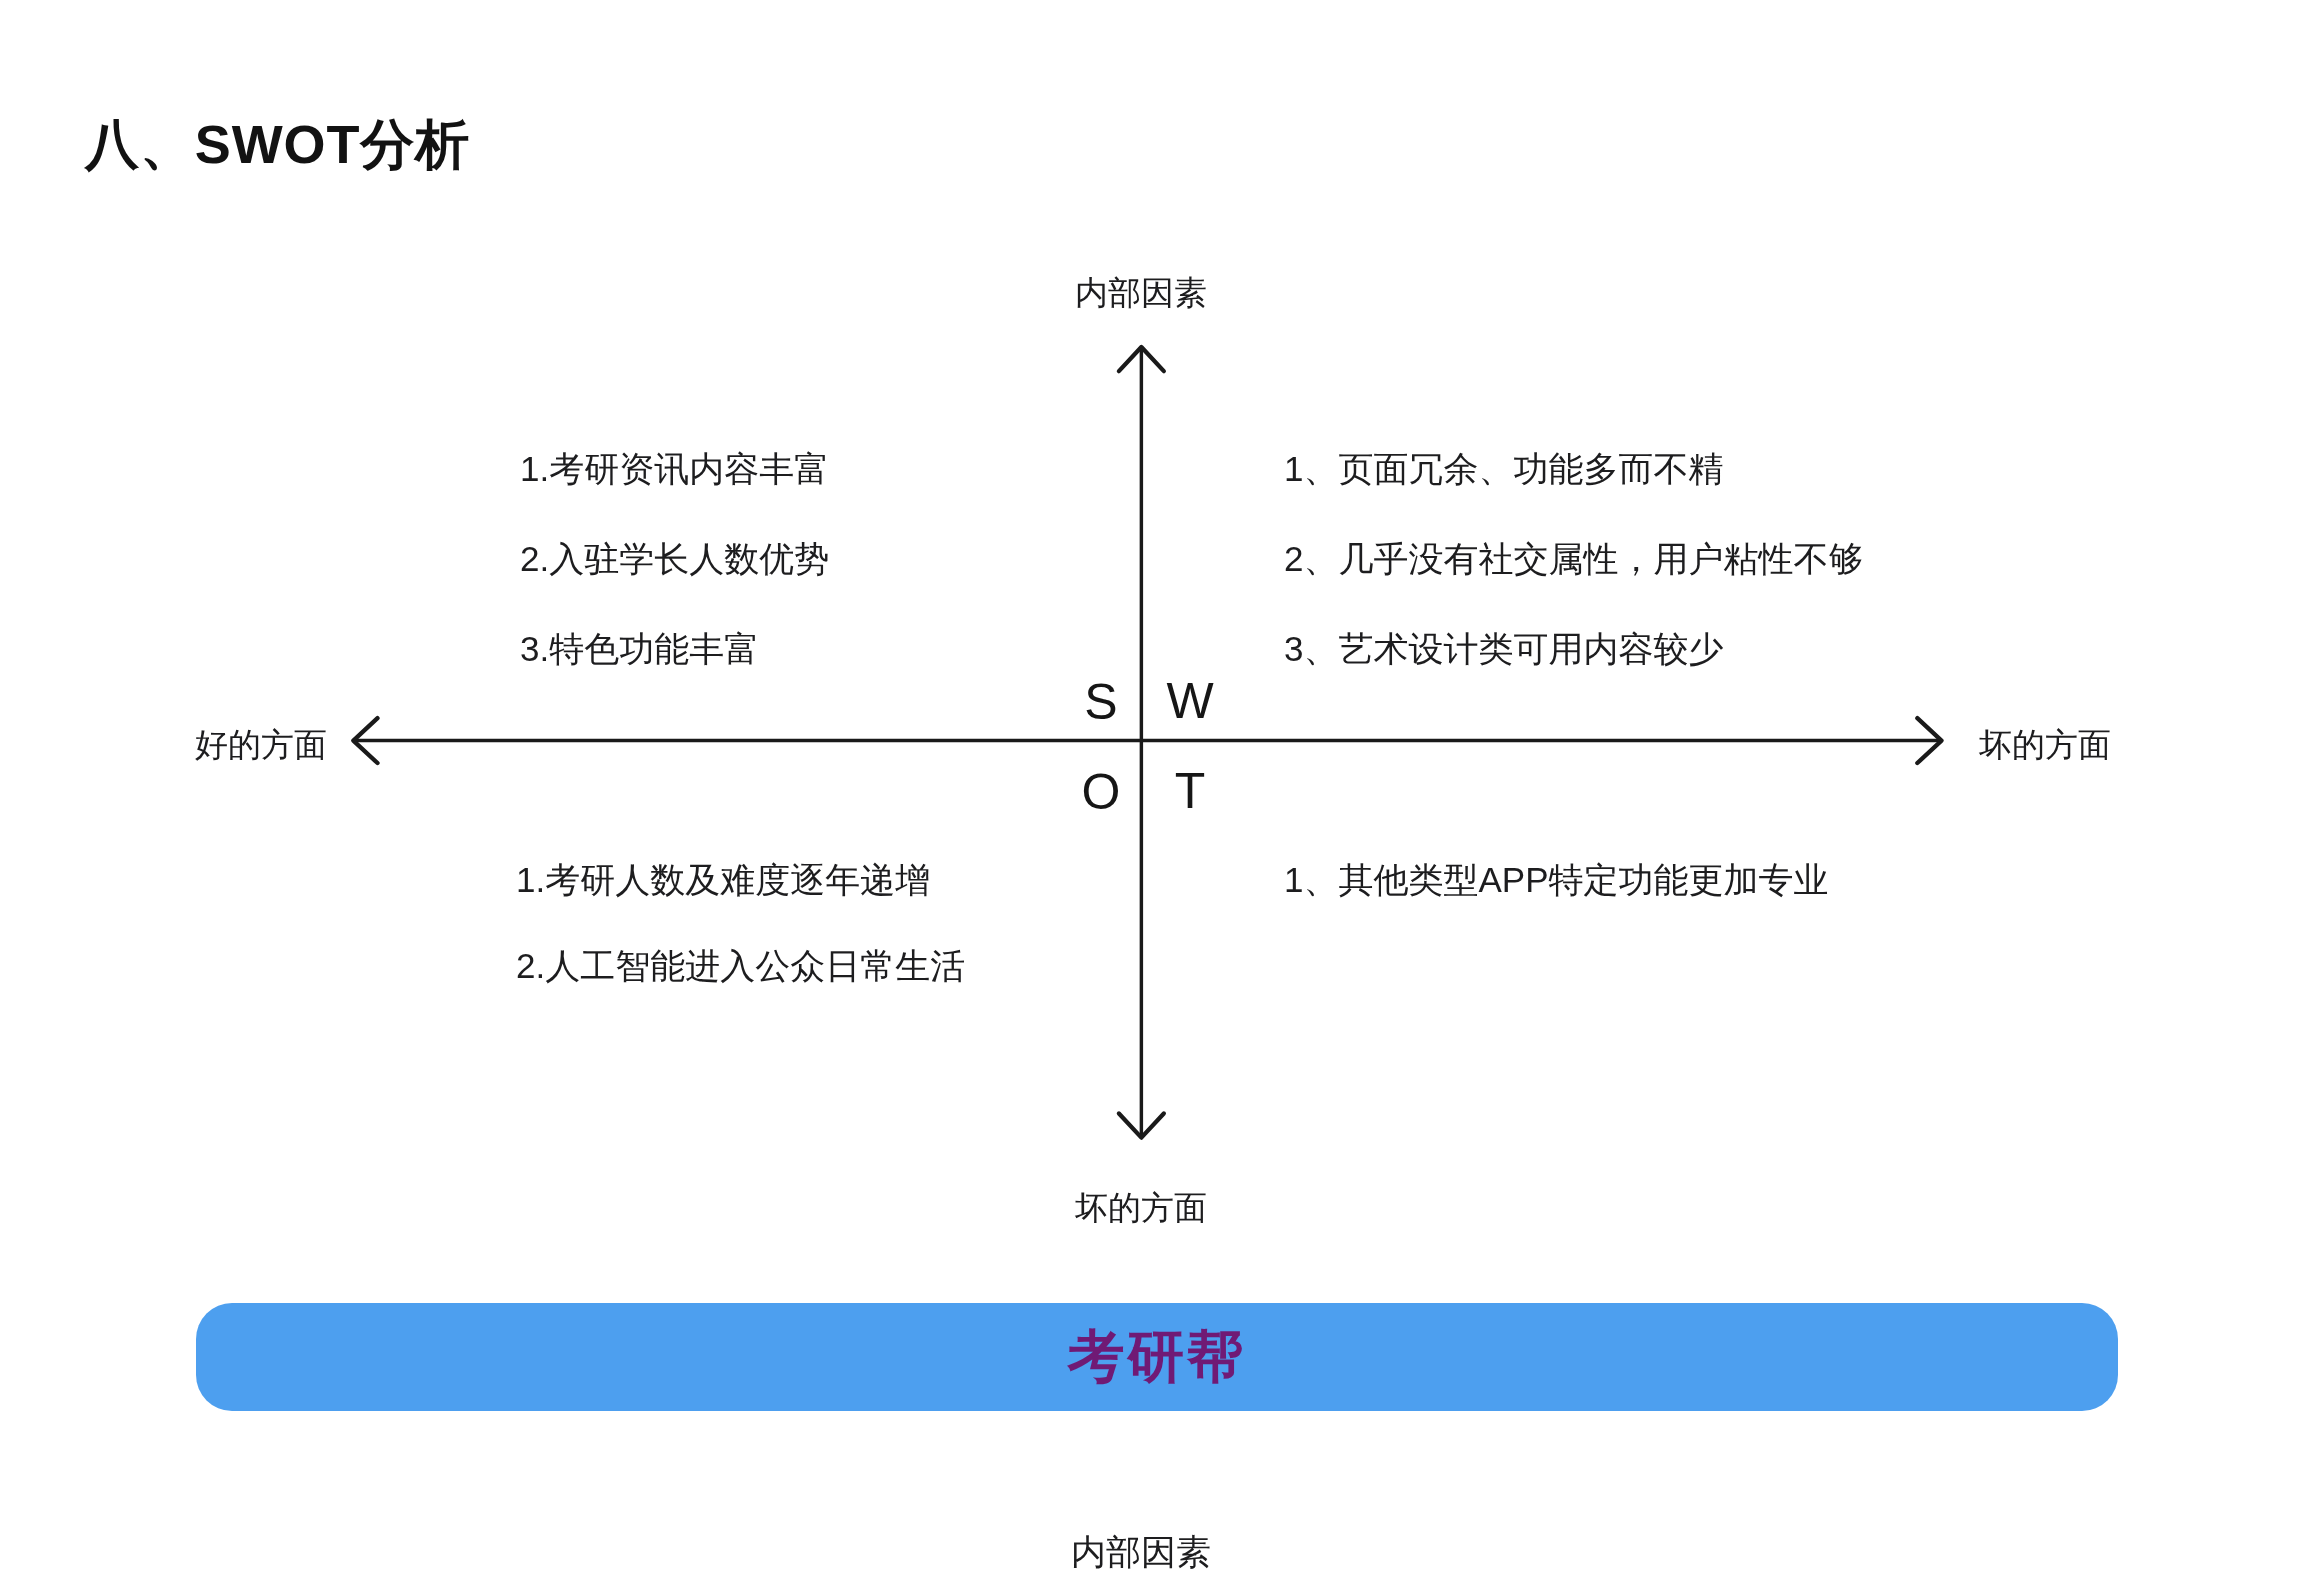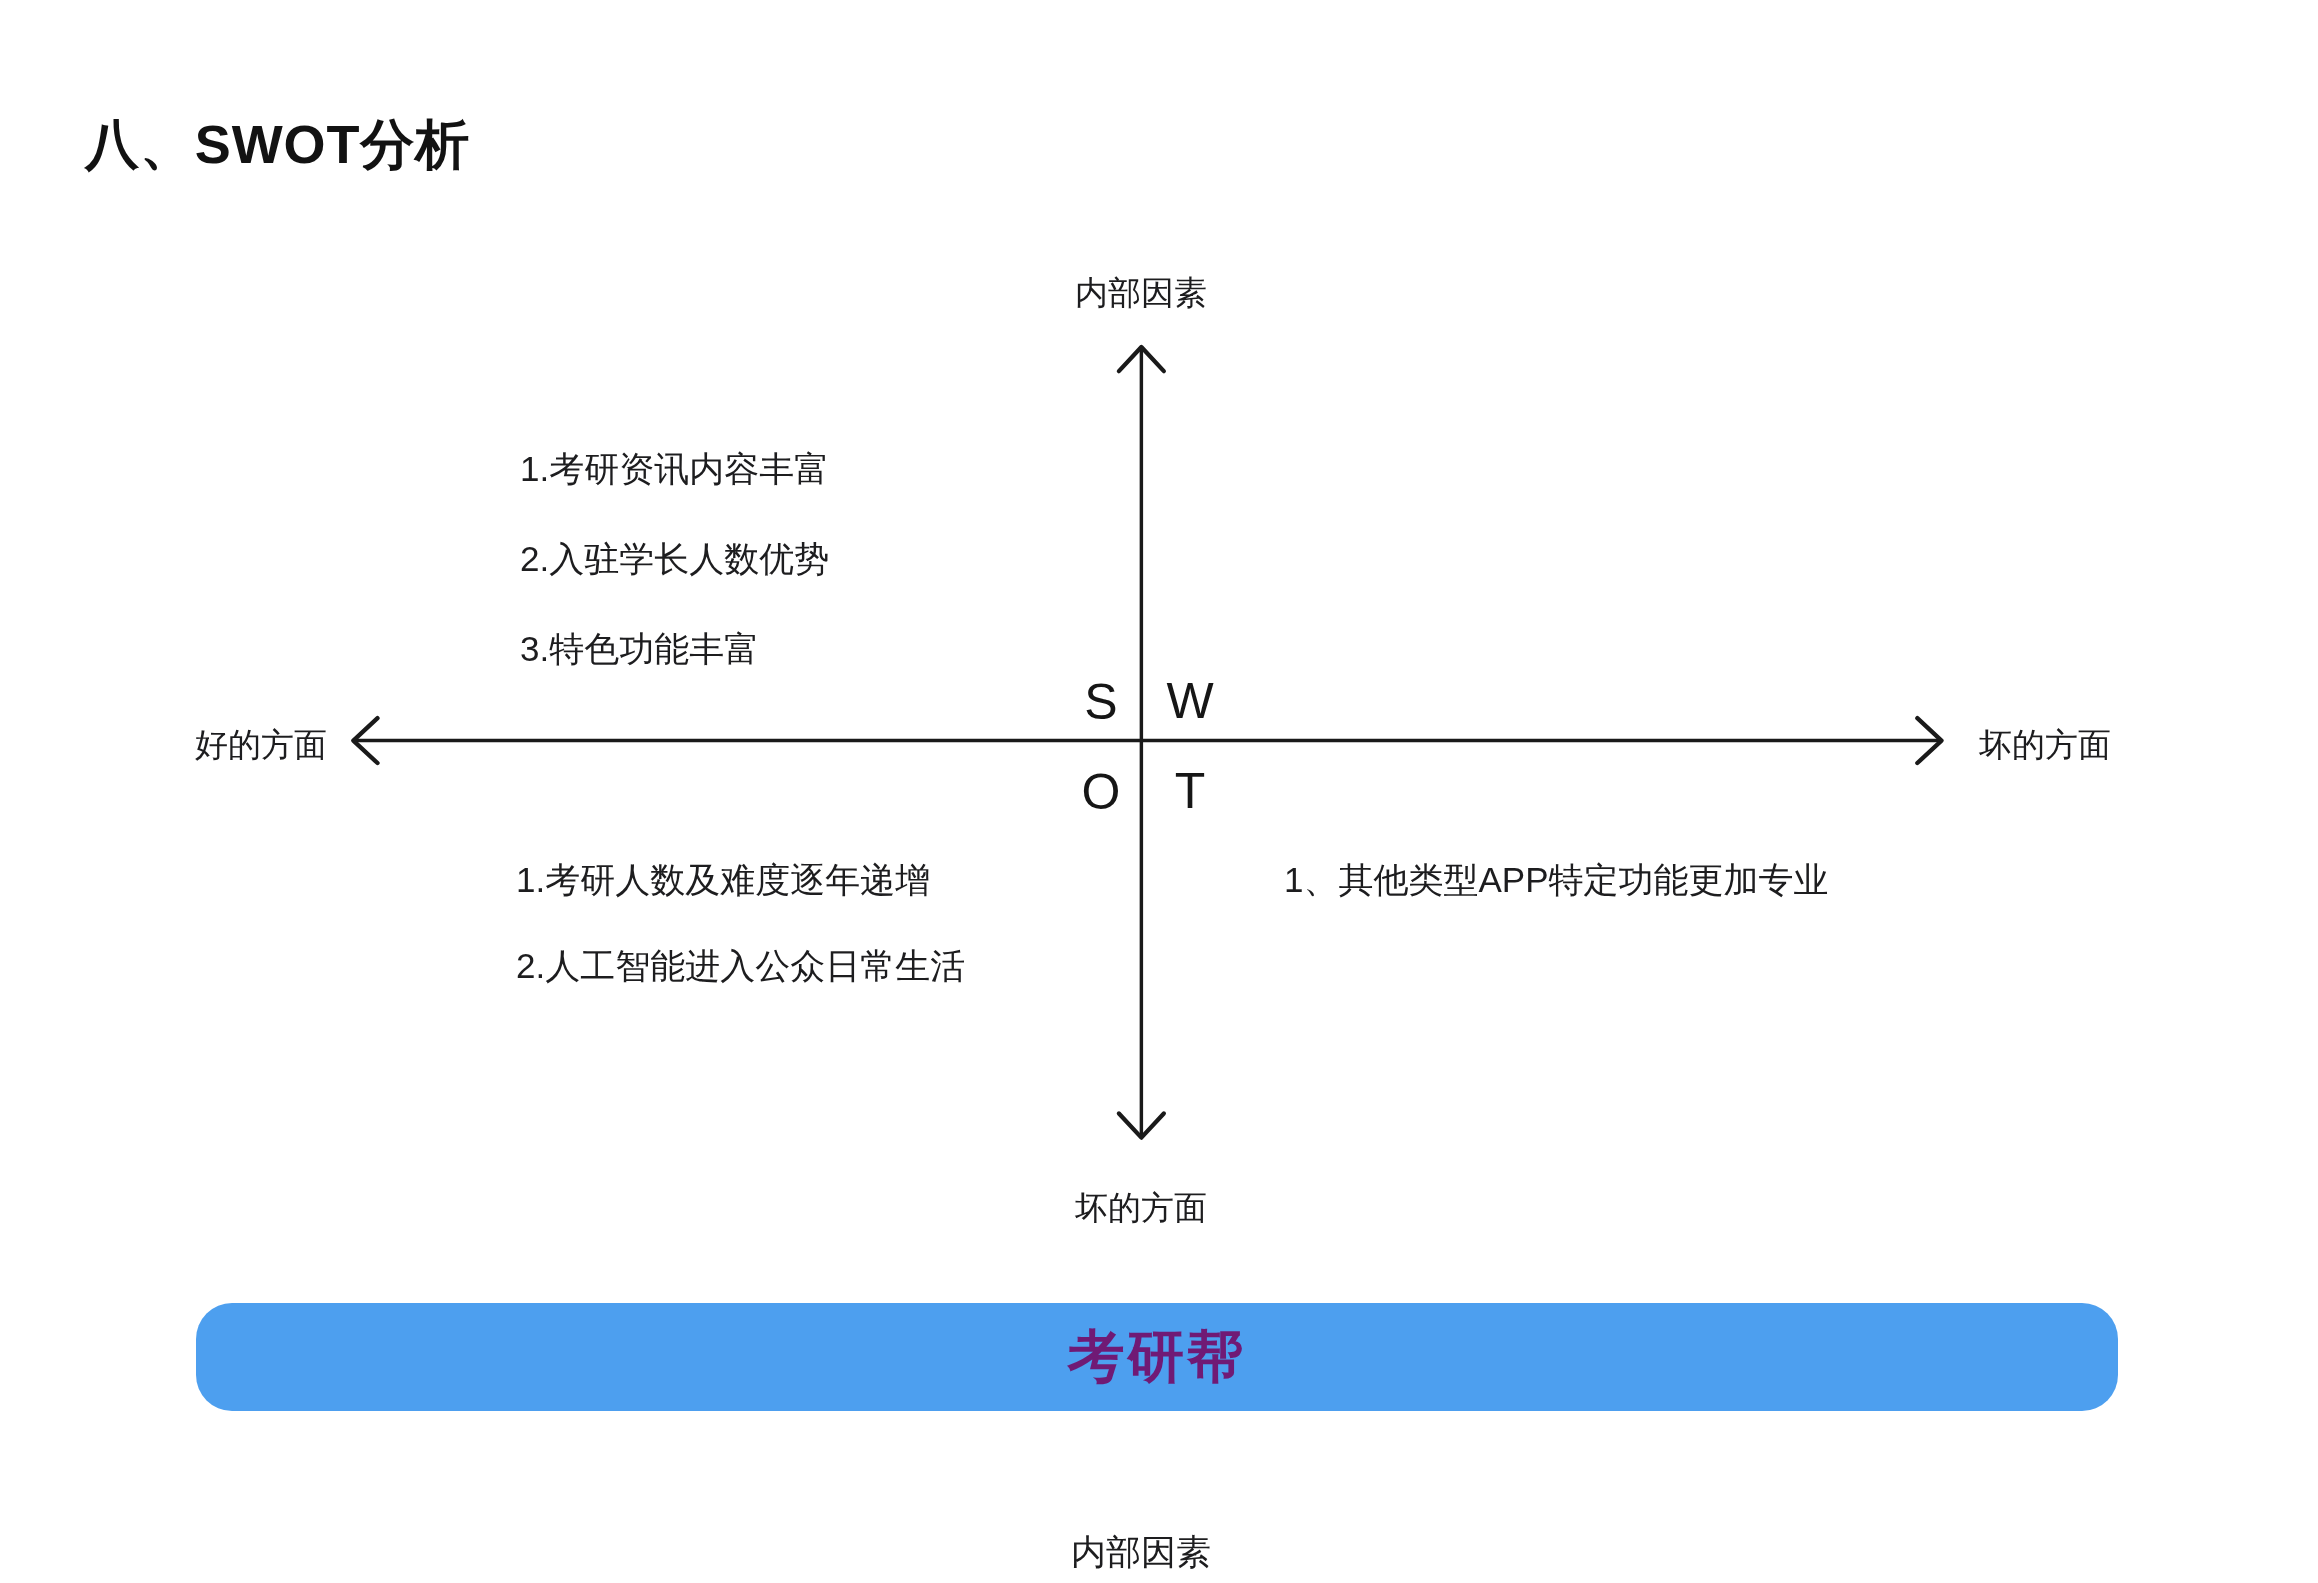--- a/index.html
+++ b/index.html
@@ -116,20 +116,25 @@
   <div class="q-letter w">W</div>
   <div class="q-letter o">O</div>
   <div class="q-letter t">T</div>
 
   <div class="q-list strengths">
     <div class="q-item">1.考研资讯内容丰富</div>
     <div class="q-item">2.入驻学长人数优势</div>
     <div class="q-item">3.特色功能丰富</div>
   </div>
 
+  <div class="q-list weaknesses">
+    <div class="q-item">1、页面冗余、功能多而不精</div>
+    <div class="q-item">2、几乎没有社交属性，用户粘性不够</div>
+    <div class="q-item">3、艺术设计类可用内容较少</div>
+  </div>
 
   <div class="q-list opportunities">
     <div class="q-item">1.考研人数及难度逐年递增</div>
     <div class="q-item">2.人工智能进入公众日常生活</div>
   </div>
 
   <div class="q-list threats">
     <div class="q-item">1、其他类型APP特定功能更加专业</div>
   </div>
 

